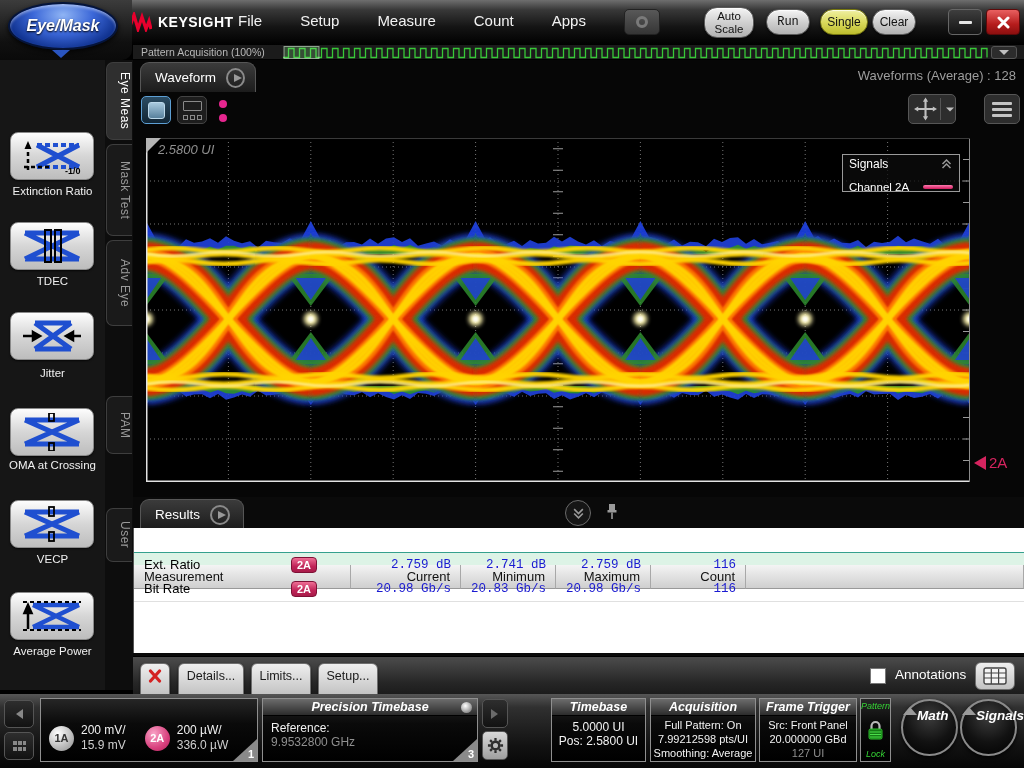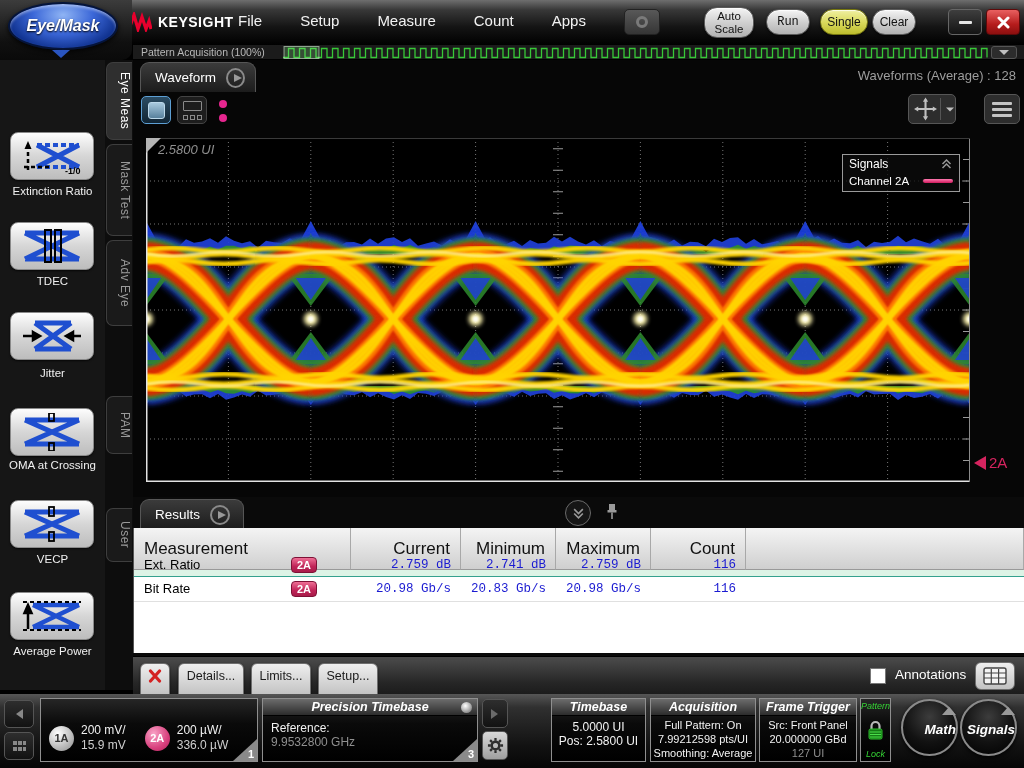--- a/index.html
+++ b/index.html
@@ -97,36 +97,36 @@
     align-items:center;justify-content:center;}
   #menu-btn .b{width:20px;height:3px;background:#c4c4c4;border-radius:1px;}
   
   #graticule{position:absolute;left:13px;top:78px;width:824px;height:344px;background:#000;}
   #eye-svg{position:absolute;left:0;top:0;width:100%;height:100%;}
   #tb-label{position:absolute;left:12px;top:4px;font-size:13px;font-style:italic;color:#8f8f8f;}
   #legend{position:absolute;left:696px;top:16px;width:118px;height:38px;background:rgba(12,12,12,.75);
     border:1px solid #9a9a9a;padding:2px 6px;}
   #legend .row1{display:flex;justify-content:space-between;align-items:center;}
   #legend .title{font-size:12px;color:#fff;}
-  #legend .row2{display:flex;justify-content:space-between;align-items:center;margin-top:4px;}
+  #legend .row2{display:flex;justify-content:space-between;align-items:center;margin-top:10px;}
   #legend .ch{font-size:11.5px;color:#fff;}
   #legend .swatch{width:30px;height:4px;border-radius:2px;background:linear-gradient(180deg,#ff7ab0,#cf1a5c);}
   #marker-2a{position:absolute;left:841px;top:394px;display:flex;align-items:center;gap:3px;color:#d6245f;}
   #marker-2a .tri{width:0;height:0;border-top:7px solid transparent;border-bottom:7px solid transparent;
     border-right:12px solid #d6245f;}
   #marker-2a .txt{font-size:15px;}
   
   #results{position:absolute;left:133px;top:497px;width:891px;height:159px;background:#0a0a0a;}
   #res-collapse{position:absolute;left:432px;top:3px;width:26px;height:26px;border-radius:50%;
     border:1px solid #6a6a6a;background:#161616;display:flex;align-items:center;justify-content:center;}
   #res-pin{position:absolute;left:472px;top:6px;}
   #res-table{position:absolute;left:0;top:31px;width:891px;height:125px;background:#fff;border-left:1px solid #555;}
   .thead{display:grid;grid-template-columns:217px 110px 95px 95px 95px 1fr;height:24px;}
   .th{background:linear-gradient(180deg,#f4f4f4,#cfcfcf);border-right:1px solid #a8a8a8;
-    border-bottom:1px solid #999;font-size:17px;color:#111;line-height:23px;padding:9px 10px;}
+    border-bottom:1px solid #999;font-size:13px;color:#111;line-height:23px;padding:0 10px;margin-top:37px;}
   .th.num{text-align:right;}
   .trow{display:grid;grid-template-columns:217px 110px 95px 95px 95px 1fr;height:25px;
     border-bottom:1px solid #e0e0e0;}
   .trow.selected{background:#ddf3e6;border-top:1px solid #35a08e;border-bottom:1px solid #35a08e;}
   .td{font-size:13px;color:#000;line-height:24px;padding:0 10px;position:relative;}
   .td.num{text-align:right;color:#1b1bd1;font-size:12.5px;font-family:Liberation Mono, monospace;}
   .src-badge{position:absolute;left:157px;top:4px;width:26px;height:16px;border-radius:4px;
     background:linear-gradient(180deg,#ee6f95,#c02458 60%,#a81b4a);border:1px solid #7e1136;
     color:#fff;font-size:11px;font-weight:bold;text-align:center;line-height:15px;}
   
@@ -157,21 +157,21 @@
   .ch-badge{width:25px;height:25px;border-radius:50%;flex:0 0 25px;
     display:flex;align-items:center;justify-content:center;font-size:11px;font-weight:bold;}
   .ch-badge.gray{background:radial-gradient(circle at 35% 30%,#ffffff,#b9b9b9 60%,#8a8a8a);color:#333;}
   .ch-badge.pink{background:radial-gradient(circle at 35% 30%,#f9a2c6,#d8417e 60%,#b01d58);color:#fff;}
   .ch-txt{font-size:12px;color:#f0f0f0;line-height:15px;}
   .ch-txt .dim{color:#cfcfcf;}
   #led{position:absolute;right:5px;top:3px;width:11px;height:11px;border-radius:50%;
     background:radial-gradient(circle at 40% 35%,#fff,#9a9a9a 65%,#6a6a6a);}
   .round-btn{position:absolute;top:5px;width:57px;height:57px;border-radius:50%;
     border:2px solid #8a8a8a;background:radial-gradient(circle at 50% 30%,#3c3c3c,#121212 55%,#000);
-    box-shadow:0 2px 4px rgba(0,0,0,.8);display:flex;flex-direction:column;align-items:flex-end;}
+    box-shadow:0 2px 4px rgba(0,0,0,.8);display:flex;flex-direction:row;align-items:flex-start;}
   .round-btn .lbl{font-style:italic;font-weight:bold;font-size:13.5px;color:#fff;margin-top:7px;}
   #lock-panel{display:flex;flex-direction:column;align-items:center;justify-content:space-between;
     padding:2px 0;}
   .lock-txt{font-style:italic;font-size:9px;color:#35d435;}
   .muted{color:#909090 !important;}
 </style>
 </head>
 <body>
 
 <div id="root">

